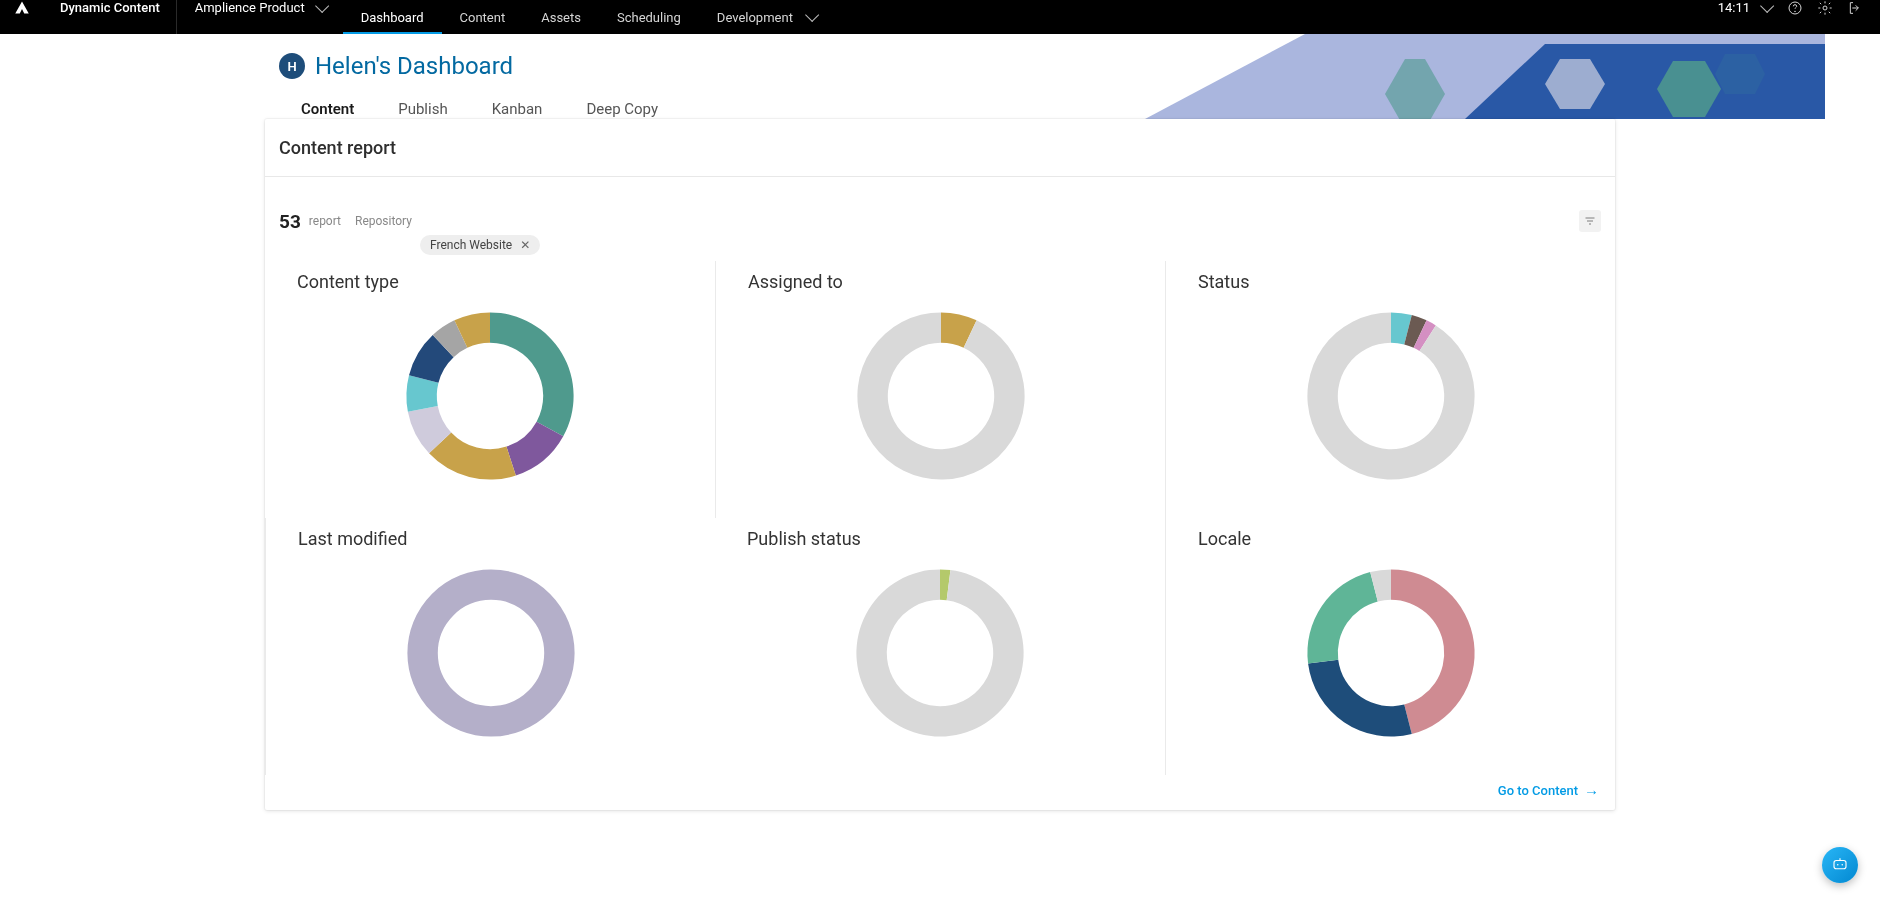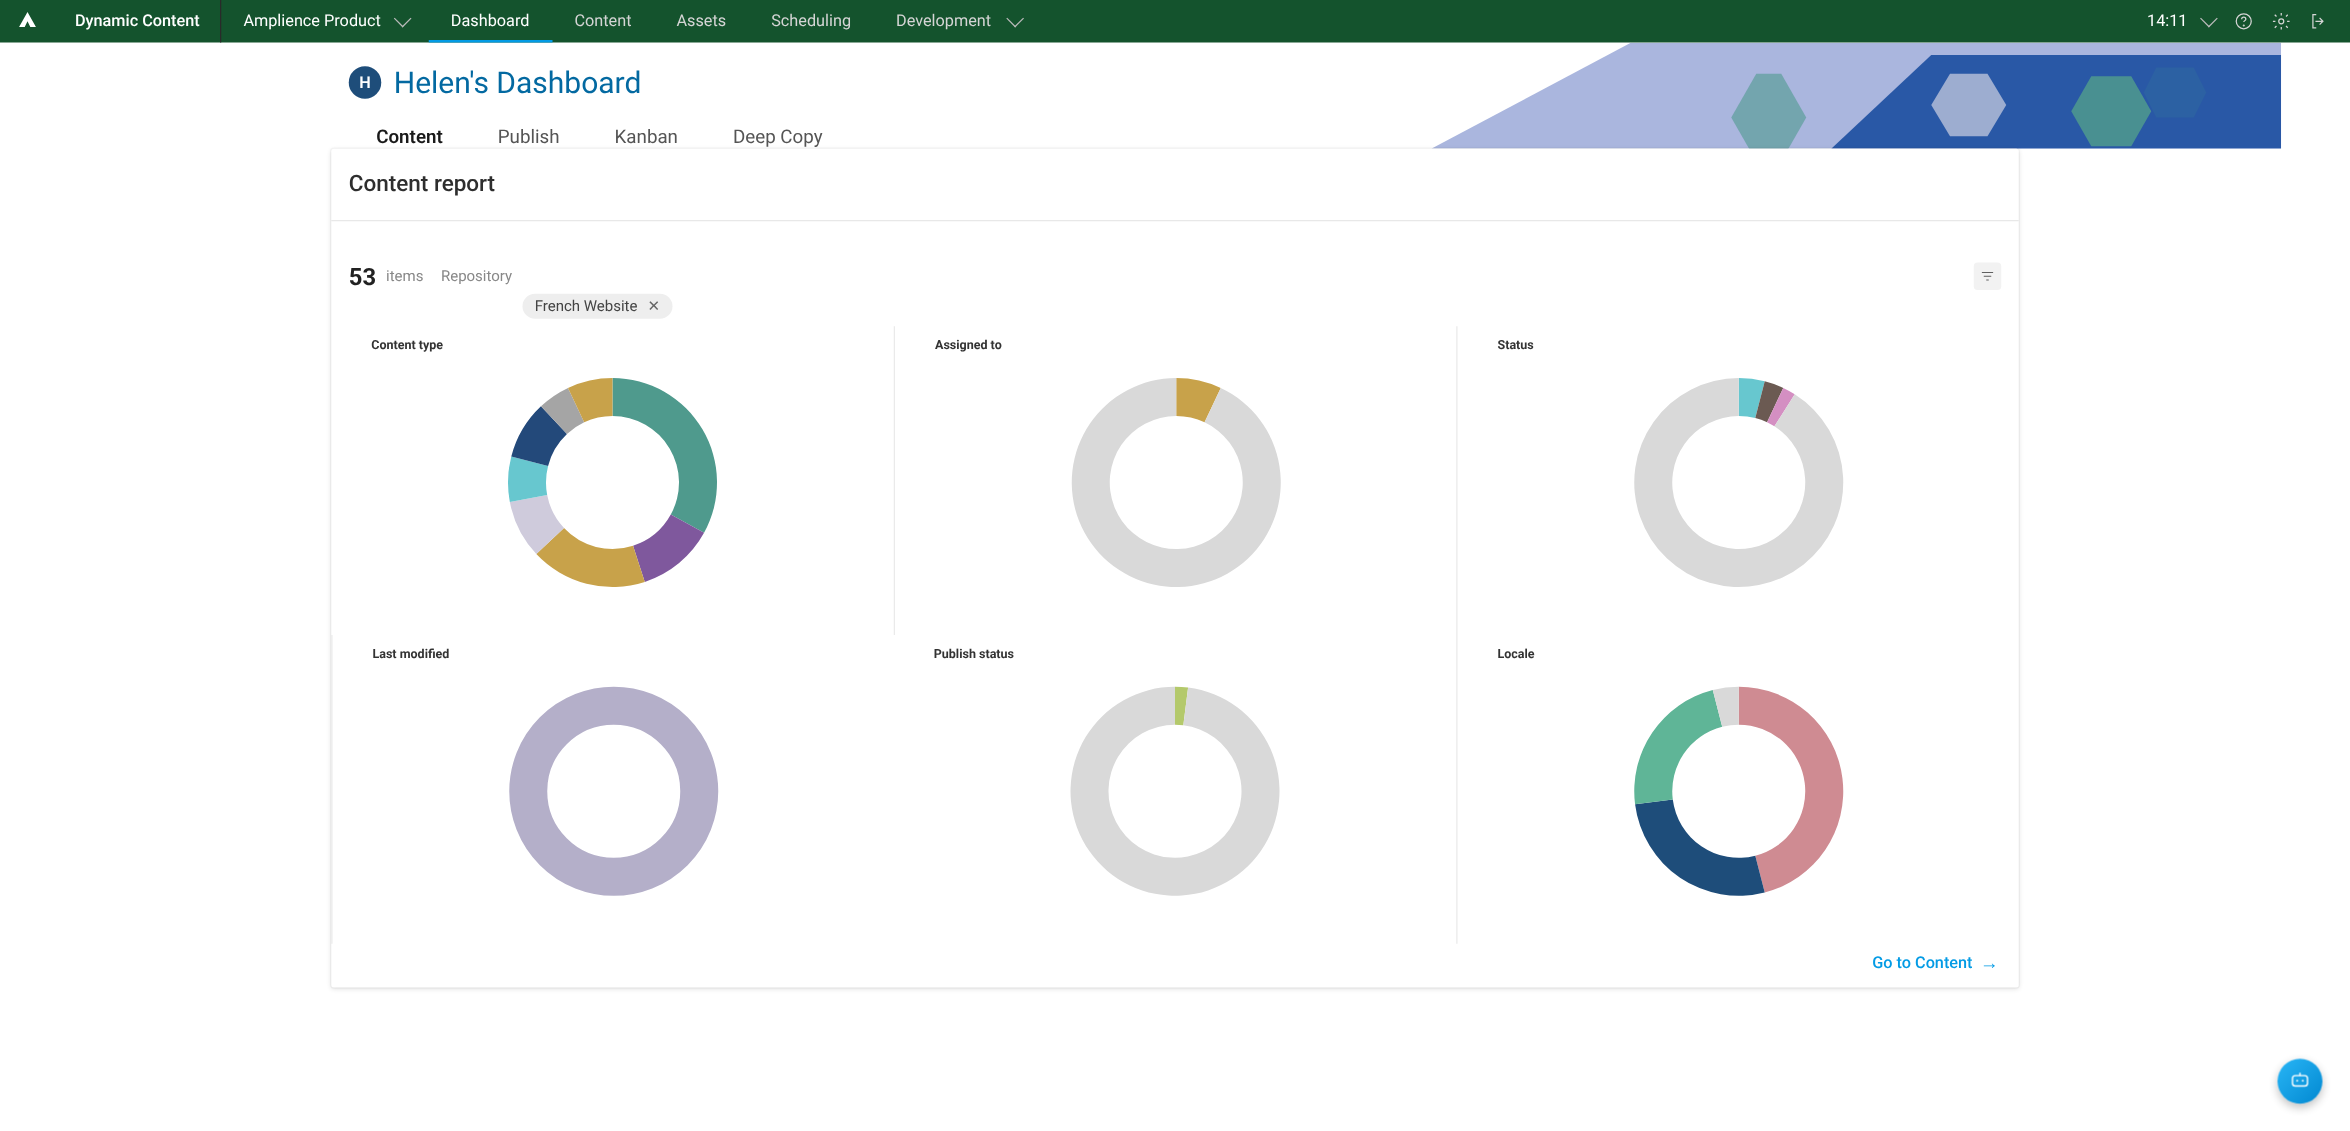--- a/index.html
+++ b/index.html
@@ -1,24 +1,24 @@
 <!DOCTYPE html>
 <html><head>
 <meta charset="utf-8">
 <style>
   * { box-sizing: border-box; margin: 0; padding: 0; }
   html, body { height: 100%; font-family: -apple-system, BlinkMacSystemFont, "Segoe UI", Roboto, Helvetica, Arial, sans-serif; background:#fff; }
   body { overflow:hidden; }
   
   .topbar {
     height: 34px;
-    background: #14532d;
+    background: #000000;
     color: #fff;
     display: flex;
-    align-items: center;
+    align-items: flex-start;
     font-size: 13px;
     position: relative;
     z-index: 5;
   }
   .logo { width:44px; display:flex; align-items:center; justify-content:center; }
   .logo svg { width:18px; height:18px; }
   .brand { padding: 0 16px; font-weight:500; }
   .divider-v { width:1px; height:34px; background:#2a2a2a;}
   .hub-selector { display:flex; align-items:center; gap:10px; padding: 0 18px; cursor:pointer; }
   .chev { width:10px; height:10px; border-right:1.5px solid #bbb; border-bottom:1.5px solid #bbb; transform: rotate(45deg) translateY(-3px); display:inline-block; }
@@ -51,21 +51,21 @@
   .filter-bar .count { font-weight:700; color:#222; font-size:19px;}
   .filter-bar .muted { color:#888; }
   .chip { background:#eee; border-radius:14px; padding:3px 8px 3px 10px; display:flex; align-items:center; gap:6px; font-size:12px; color:#444;margin-top:48px;}
   .chip .x { width:14px;height:14px; display:flex;align-items:center;justify-content:center; cursor:pointer; color:#666;}
   .filter-icon { margin-left:auto; width:22px;height:22px; background:#f2f2f2; border-radius:3px; display:flex;align-items:center;justify-content:center; cursor:pointer;}
   .filter-icon svg{ width:12px;height:12px; stroke:#555; fill:none; stroke-width:1.5;}
   
   .grid { display:grid; grid-template-columns: repeat(3, 1fr); }
   .cell { padding:10px 32px 22px 32px; }
   .cell.border-r { border-left:1px solid #eaeaea; }
-  .cell-title { font-size:10px; font-weight:700; color:#333; margin-bottom:4px;}
+  .cell-title { font-size:18px; font-weight:400; color:#333; margin-bottom:4px;}
   .donut-wrap { display:flex; align-items:center; justify-content:center; height:200px; }
   svg.donut { width:190px; height:190px; }
   .footer-link { display:flex; justify-content:flex-end; padding:8px 16px 12px 0; }
   .link-btn { color:#039be5; font-size:13px; display:flex; align-items:center; gap:6px; cursor:pointer; font-weight:500;}
   
   .chat-fab { position:fixed; right:22px; bottom:22px; width:36px;height:36px;border-radius:50%; background:linear-gradient(135deg,#29b6f6,#0288d1); display:flex;align-items:center;justify-content:center; box-shadow:0 3px 8px rgba(0,0,0,0.25); cursor:pointer;}
   .chat-fab svg { width:18px;height:18px; stroke:#fff; fill:none; stroke-width:1.5;}
 </style>
 </head>
 <body>
@@ -147,21 +147,21 @@
           <div class="sub-tab">Publish</div>
           <div class="sub-tab">Kanban</div>
           <div class="sub-tab">Deep Copy</div>
         </div>
     </div>
 
     <div class="card">
       <div class="card-header">Content report</div>
       <div class="filter-bar">
         <span class="count">53</span>
-        <span class="muted">items</span>
+        <span class="muted">report</span>
         <span class="muted" style="margin-left:6px;">Repository</span>
         <div class="chip">
           <span>French Website</span>
           <span class="x">✕</span>
         </div>
         <div class="filter-icon">
           <svg viewBox="0 0 24 24">
               <path d="M3 6h18M6 12h12M10 18h4"></path>
             </svg>
         </div>

